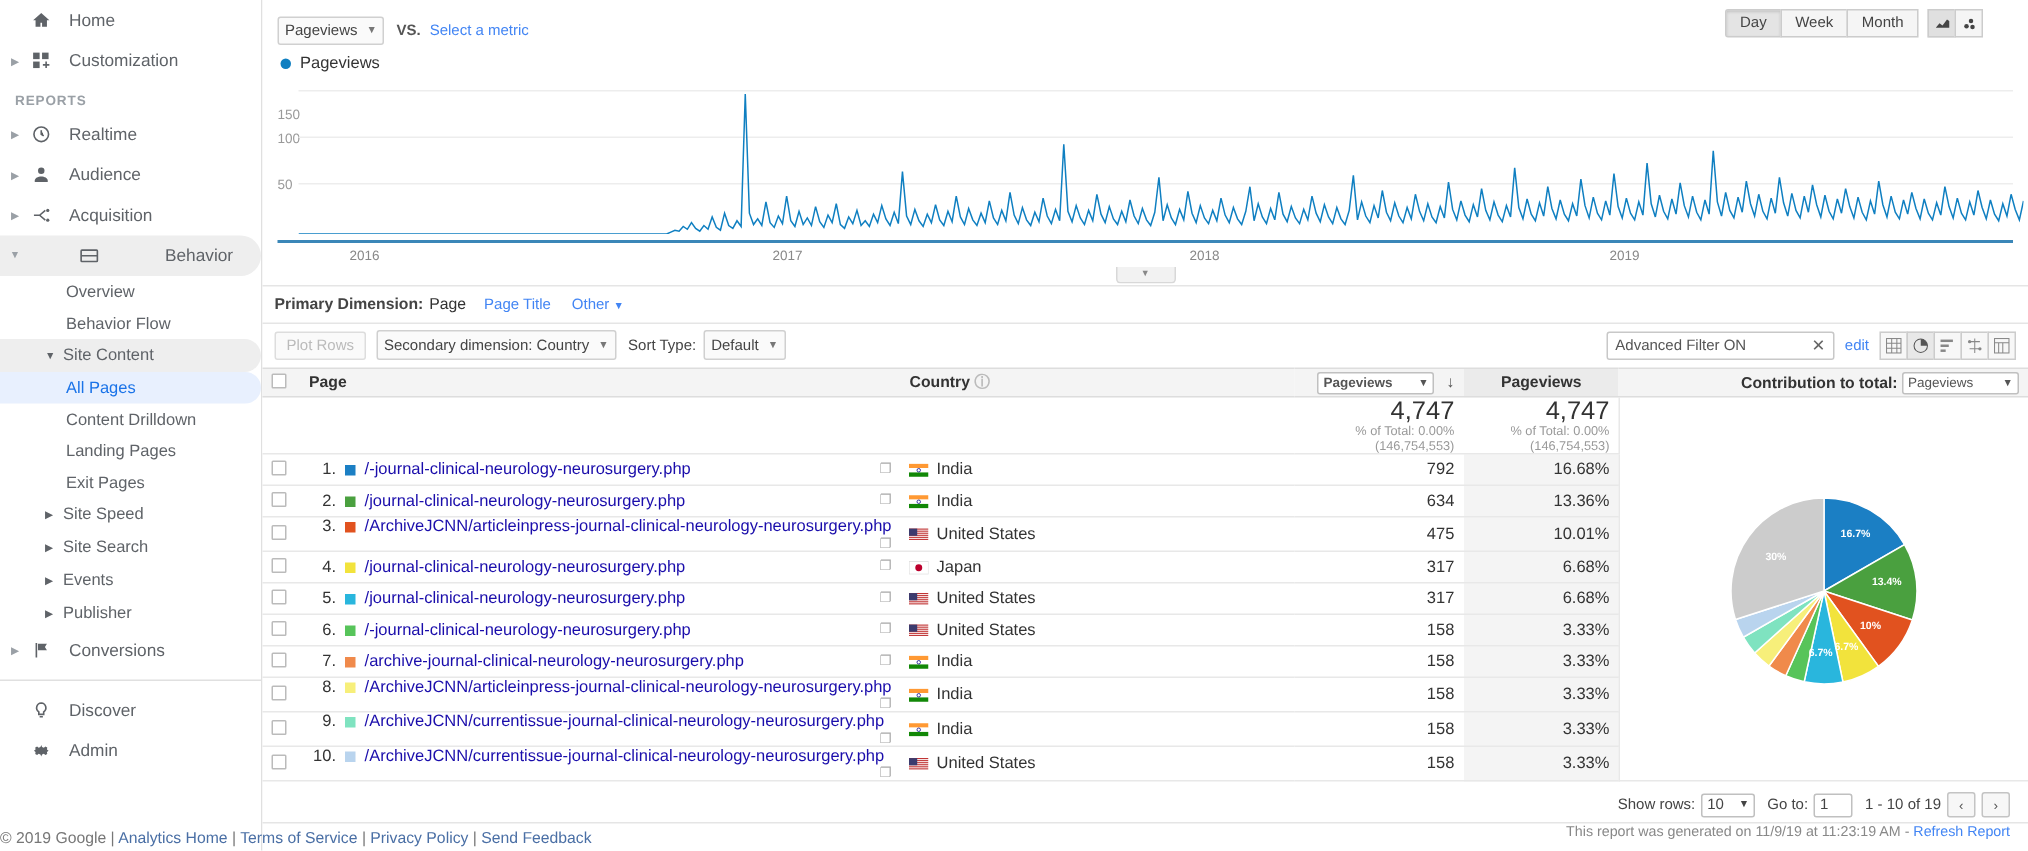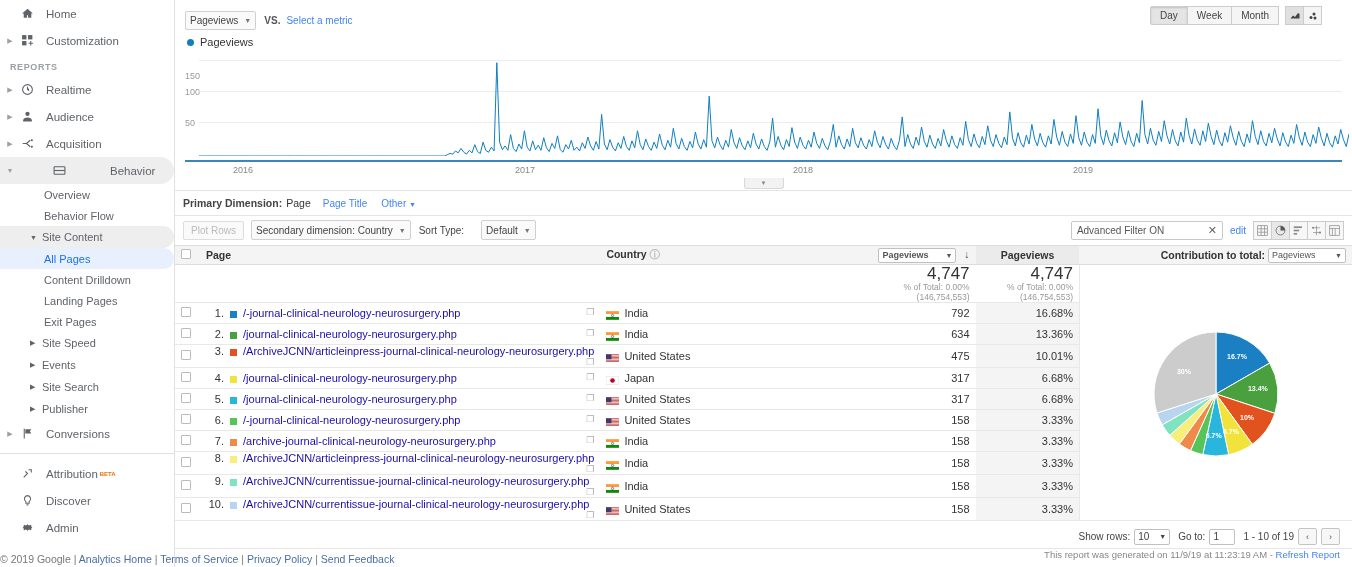--- a/index.html
+++ b/index.html
@@ -271,54 +271,44 @@
   <div class="subitem">
     <span>Exit Pages</span>
   </div>
 
   <div class="subgroup">
     <span class="arrow">▶</span>
     <span>Site Speed</span>
   </div>
   <div class="subgroup">
     <span class="arrow">▶</span>
+    <span>Site Search</span>
+  </div>
+  <div class="subgroup">
+    <span class="arrow">▶</span>
     <span>Events</span>
-  </div>
-  <div class="subgroup">
-    <span class="arrow">▶</span>
-    <span>Site Search</span>
   </div>
   <div class="subgroup">
     <span class="arrow">▶</span>
     <span>Publisher</span>
   </div>
 
   <div class="nav-row">
     <span class="arrow">▶</span>
     <span class="ico">
       <svg width="13" height="13" viewBox="0 0 24 24">
           <path fill="currentColor" d="M5 3h2v18H5z"></path>
           <path fill="currentColor" d="M8 4h11l-2.5 4L19 12H8z"></path>
         </svg>
     </span>
     <span class="lbl">Conversions</span>
   </div>
 
   <div class="divider"></div>
 
-  <div class="nav-row">
-    <span class="arrow"></span>
-    <span class="ico">
-      <svg width="13" height="13" viewBox="0 0 24 24">
-          <path fill="none" stroke="currentColor" stroke-width="2" d="M5 19l7-7-4-4M14 5h5v5"></path>
-        </svg>
-    </span>
-    <span class="lbl">Attribution</span>
-    <span class="beta">BETA</span>
-  </div>
 
   <div class="nav-row">
     <span class="arrow"></span>
     <span class="ico">
       <svg width="13" height="13" viewBox="0 0 24 24">
           <path fill="none" stroke="currentColor" stroke-width="2" d="M12 3a6 6 0 00-3 11v3h6v-3a6 6 0 00-3-11z"></path>
           <path stroke="currentColor" stroke-width="2" d="M10 20h4"></path>
         </svg>
     </span>
     <span class="lbl">Discover</span>
@@ -408,21 +398,21 @@
 
   <div class="hrule"></div>
 
   <div class="ctrlrow">
     <div class="btn-dis">Plot Rows</div>
     <div class="sel-box" style="height:20px;">
       <span>Secondary dimension: Country</span>
       <span class="car">▼</span>
     </div>
     <span class="lblsm">Sort Type:</span>
-    <div class="sel-box" style="height:20px;min-width:52px;margin-left:12px;">
+    <div class="sel-box" style="height:20px;min-width:52px;">
       <span>Default</span>
       <span class="car">▼</span>
     </div>
 
     <div style="margin-left:auto;display:flex;align-items:center;">
       <div class="filterbox">
         <span>Advanced Filter ON</span>
         <span class="xx">✕</span>
       </div>
       <span class="lnk" style="margin-left:7px;">edit</span>

